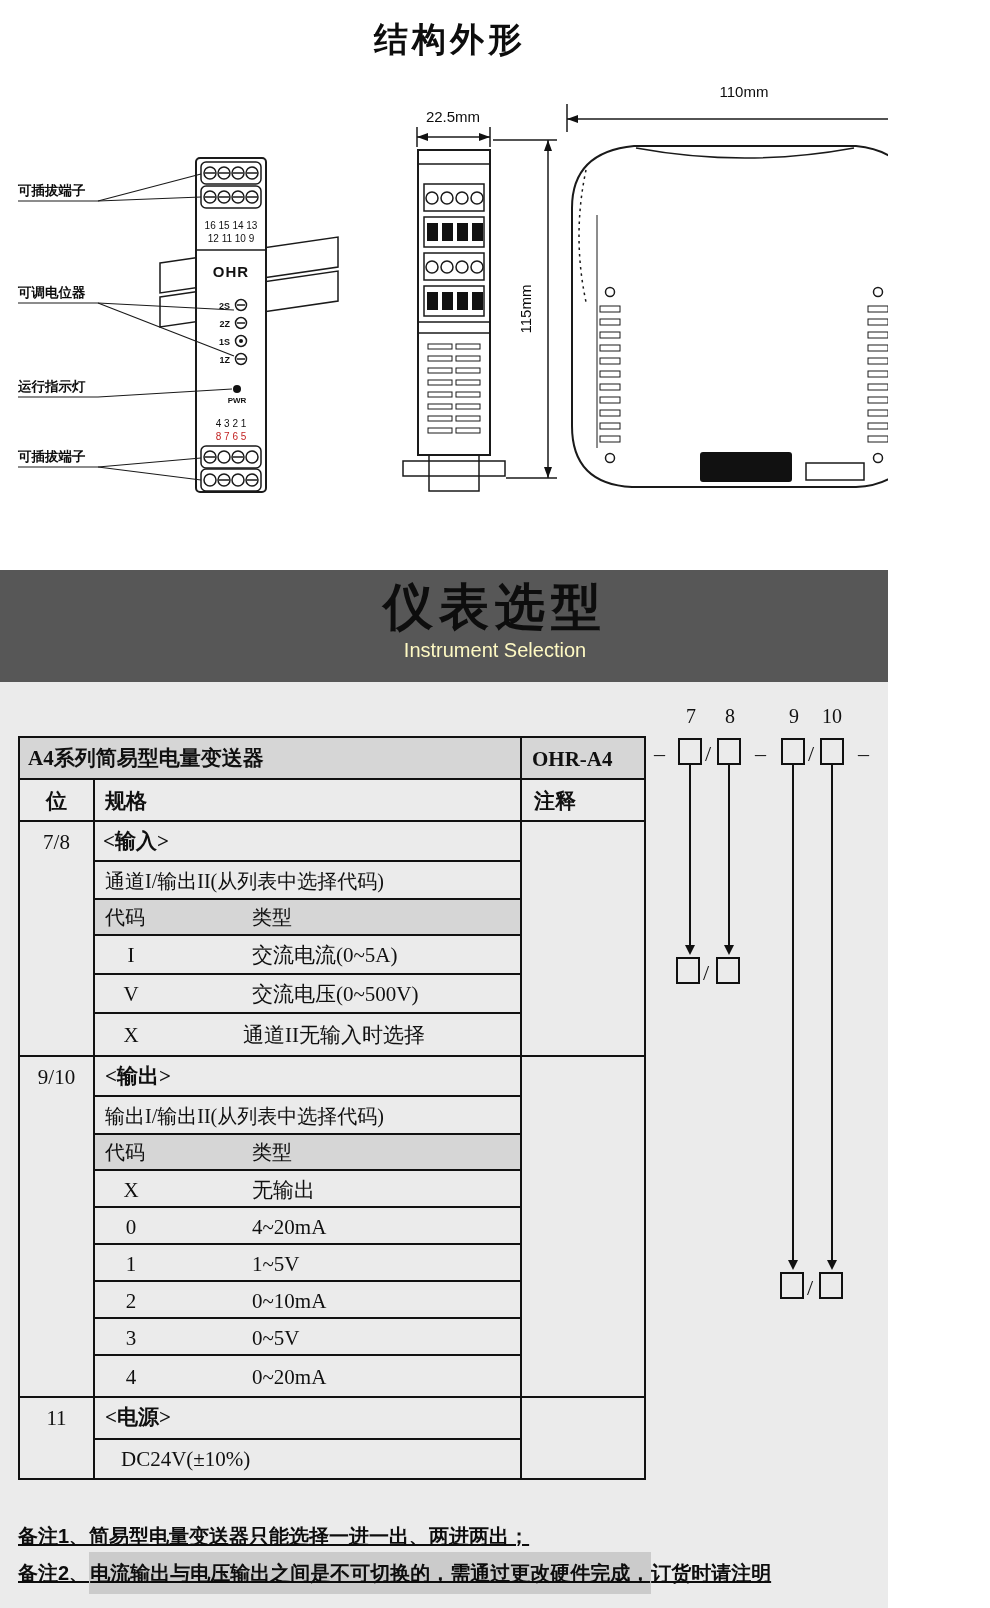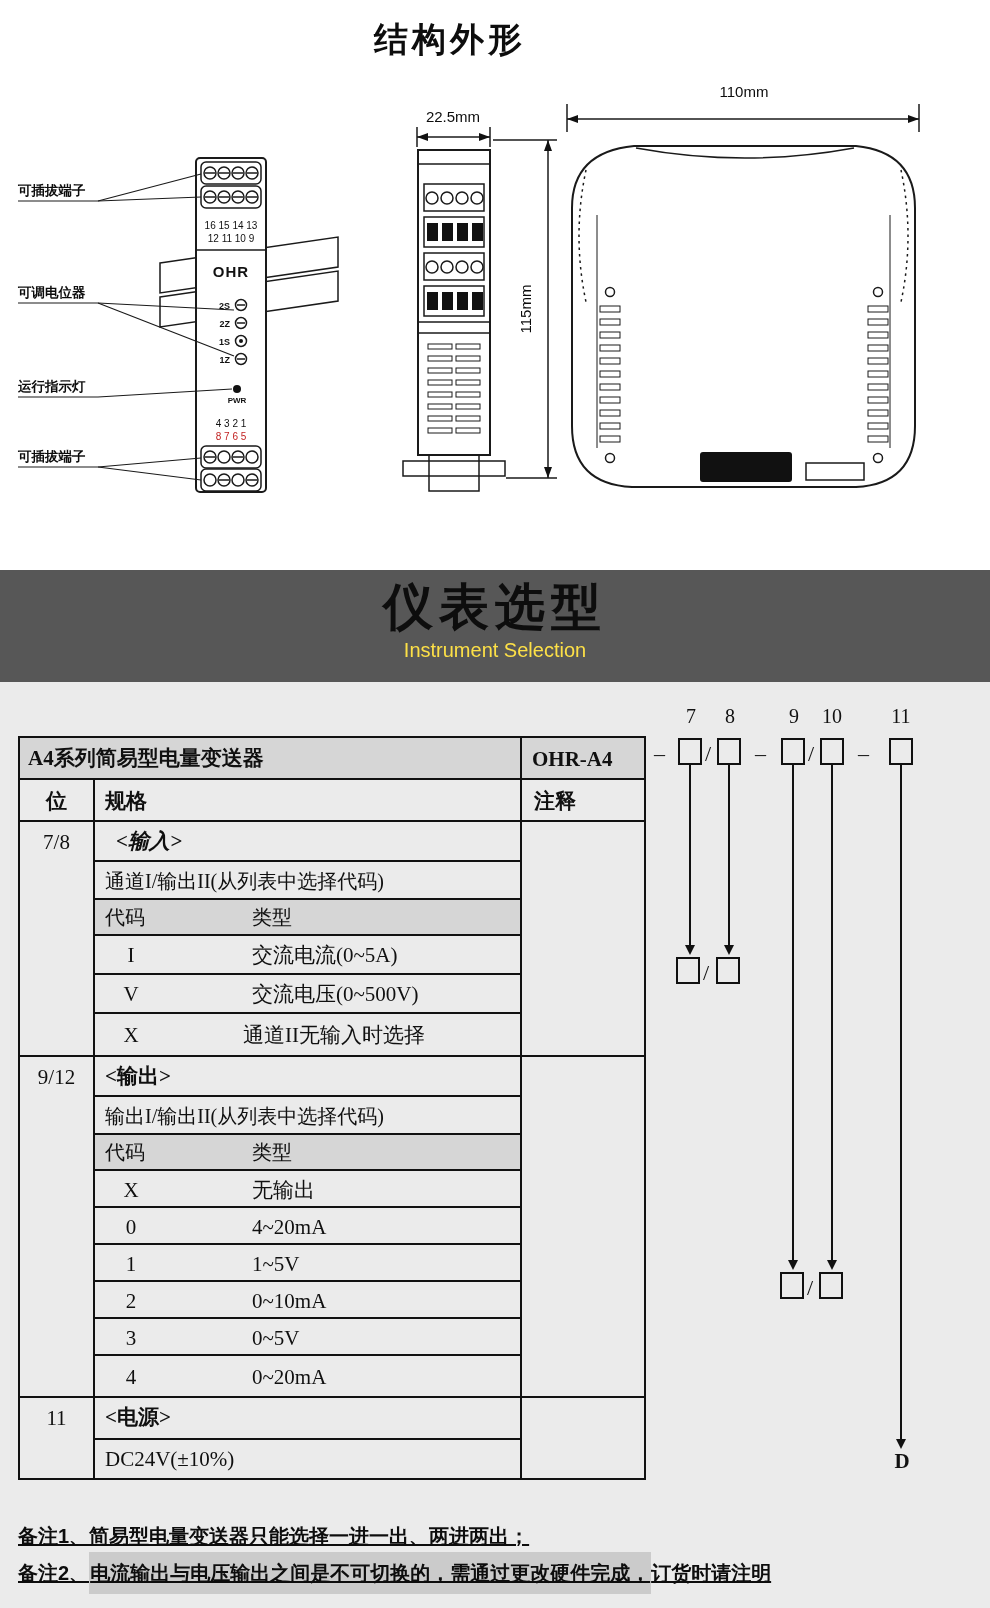--- a/index.html
+++ b/index.html
@@ -1,25 +1,25 @@
 <!DOCTYPE html>
 <html><head>
 <meta charset="utf-8">
 <style>
   html,body{margin:0;padding:0;background:#fff;}
-  .page{position:relative;width:990px;height:1608px;background:#ffffff;overflow:hidden;
+  .page{position:relative;width:888px;height:1608px;background:#ffffff;overflow:hidden;
         font-family:"Liberation Sans","DejaVu Sans",sans-serif;color:#111;}
   .struct-title{position:absolute;left:0;top:18px;width:900px;text-align:center;
         font:700 34px/42px "Liberation Sans","DejaVu Sans",sans-serif;letter-spacing:4px;color:#0d0d0d;}
   .drawings{position:absolute;left:0;top:0;}
   
   .banner{position:absolute;left:0;top:570px;width:990px;height:112px;background:#575757;text-align:center;}
   .banner-title{padding-top:6px;font:700 50px/62px "Liberation Sans","DejaVu Sans",sans-serif;
         color:#0d0d0d;letter-spacing:6px;}
-  .banner-sub{font:400 20px/24px "Liberation Sans","DejaVu Sans",sans-serif;color:#fde047;text-align:center;}
+  .banner-sub{font:400 20px/24px "Liberation Sans","DejaVu Sans",sans-serif;color:#fef9c3;text-align:center;}
   .lower-bg{position:absolute;left:0;top:682px;width:990px;height:926px;background:#ebebeb;}
   
   .sel-table{position:absolute;left:18px;top:736px;width:628px;height:744px;border:2px solid #111;box-sizing:border-box;padding-left:30px;}
   .band{position:absolute;background:#d6d6d6;}
   .hl{position:absolute;background:#111;height:2px;}
   .vl{position:absolute;background:#111;width:2px;}
   .t{position:absolute;font-family:"Liberation Serif","DejaVu Serif",serif;color:#101010;line-height:30px;white-space:nowrap;}
   .s21{font-size:21px;} .s20{font-size:20px;} .b{font-weight:700;}
   .cc{text-align:center;}
   
@@ -281,52 +281,52 @@
     <div class="hl" style="left:73px;top:700px;width:429px;"></div>
 
     <div class="t b s21" style="left:8px;top:5px;">A4系列简易型电量变送器</div>
     <div class="t b s21" style="left:512px;top:6px;">OHR-A4</div>
 
     <div class="t b s21 cc" style="left:0;top:48px;width:73px;">位</div>
     <div class="t b s21" style="left:85px;top:48px;">规格</div>
     <div class="t b s21" style="left:514px;top:48px;">注释</div>
 
     <div class="t s21 cc" style="left:0;top:89px;width:73px;">7/8</div>
-    <div class="t b s21" style="left:96px;top:88px;font-style:italic;">&lt;输入&gt;</div>
+    <div class="t b s21" style="left:83px;top:88px;">&lt;输入&gt;</div>
     <div class="t s20" style="left:85px;top:128px;">通道I/输出II(从列表中选择代码)</div>
     <div class="t s20" style="left:85px;top:164px;">代码</div>
     <div class="t s20" style="left:232px;top:164px;">类型</div>
     <div class="t s21 cc" style="left:75px;top:202px;width:72px;">I</div>
     <div class="t s21" style="left:232px;top:202px;">交流电流(0~5A)</div>
     <div class="t s21 cc" style="left:75px;top:241px;width:72px;">V</div>
     <div class="t s21" style="left:232px;top:241px;">交流电压(0~500V)</div>
     <div class="t s21 cc" style="left:75px;top:282px;width:72px;">X</div>
     <div class="t s21" style="left:223px;top:282px;">通道II无输入时选择</div>
 
-    <div class="t s21 cc" style="left:0;top:324px;width:73px;">9/12</div>
+    <div class="t s21 cc" style="left:0;top:324px;width:73px;">9/10</div>
     <div class="t b s21" style="left:85px;top:323px;">&lt;输出&gt;</div>
     <div class="t s20" style="left:85px;top:363px;">输出I/输出II(从列表中选择代码)</div>
     <div class="t s20" style="left:85px;top:399px;">代码</div>
     <div class="t s20" style="left:232px;top:399px;">类型</div>
     <div class="t s21 cc" style="left:75px;top:437px;width:72px;">X</div>
     <div class="t s21" style="left:232px;top:437px;">无输出</div>
     <div class="t s21 cc" style="left:75px;top:474px;width:72px;">0</div>
     <div class="t s21" style="left:232px;top:474px;">4~20mA</div>
     <div class="t s21 cc" style="left:75px;top:511px;width:72px;">1</div>
     <div class="t s21" style="left:232px;top:511px;">1~5V</div>
     <div class="t s21 cc" style="left:75px;top:548px;width:72px;">2</div>
     <div class="t s21" style="left:232px;top:548px;">0~10mA</div>
     <div class="t s21 cc" style="left:75px;top:585px;width:72px;">3</div>
     <div class="t s21" style="left:232px;top:585px;">0~5V</div>
     <div class="t s21 cc" style="left:75px;top:624px;width:72px;">4</div>
     <div class="t s21" style="left:232px;top:624px;">0~20mA</div>
 
     <div class="t s21 cc" style="left:0;top:665px;width:73px;">11</div>
     <div class="t b s21" style="left:85px;top:664px;">&lt;电源&gt;</div>
-    <div class="t s21" style="left:85px;top:706px;">DC24V(±10%)</div>
+    <div class="t s21" style="left:101px;top:706px;">DC24V(±10%)</div>
   </div>
 
   <div class="digit" style="left:678px;top:704px;">7</div>
   <div class="digit" style="left:717px;top:704px;">8</div>
   <div class="digit" style="left:781px;top:704px;">9</div>
   <div class="digit" style="left:819px;top:704px;">10</div>
   <div class="digit" style="left:888px;top:704px;">11</div>
 
   <div class="sep" style="left:654px;top:741px;">–</div>
   <div class="code-box" style="left:678px;top:738px;"></div>

